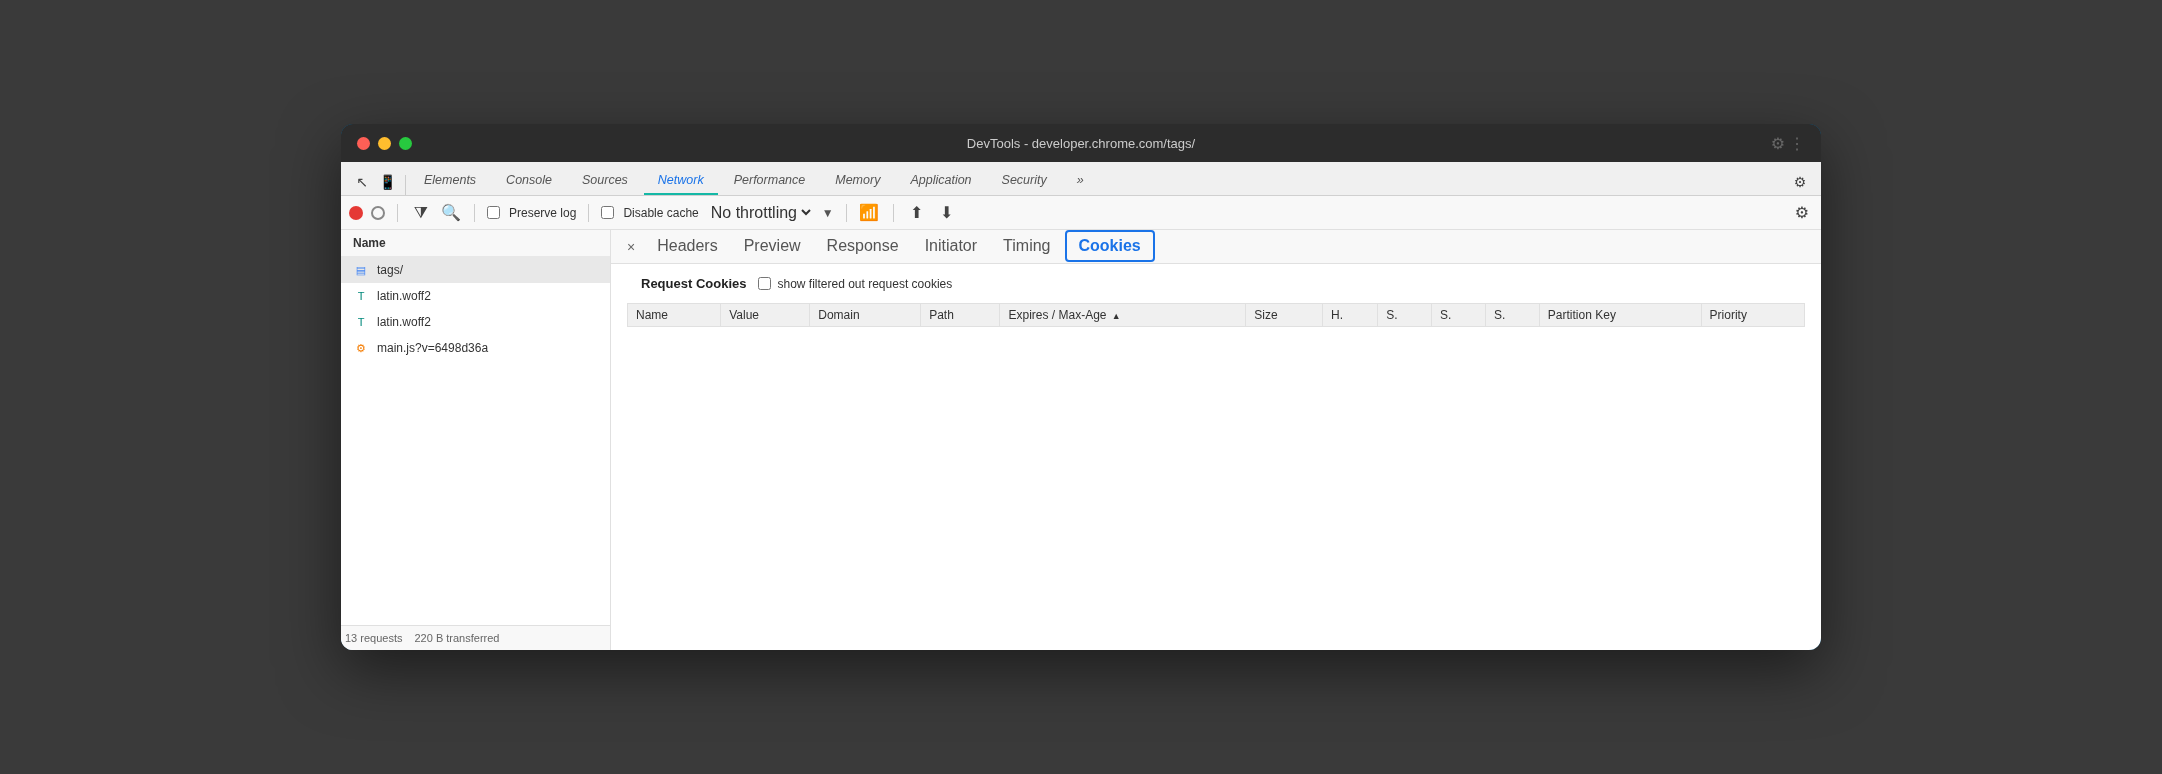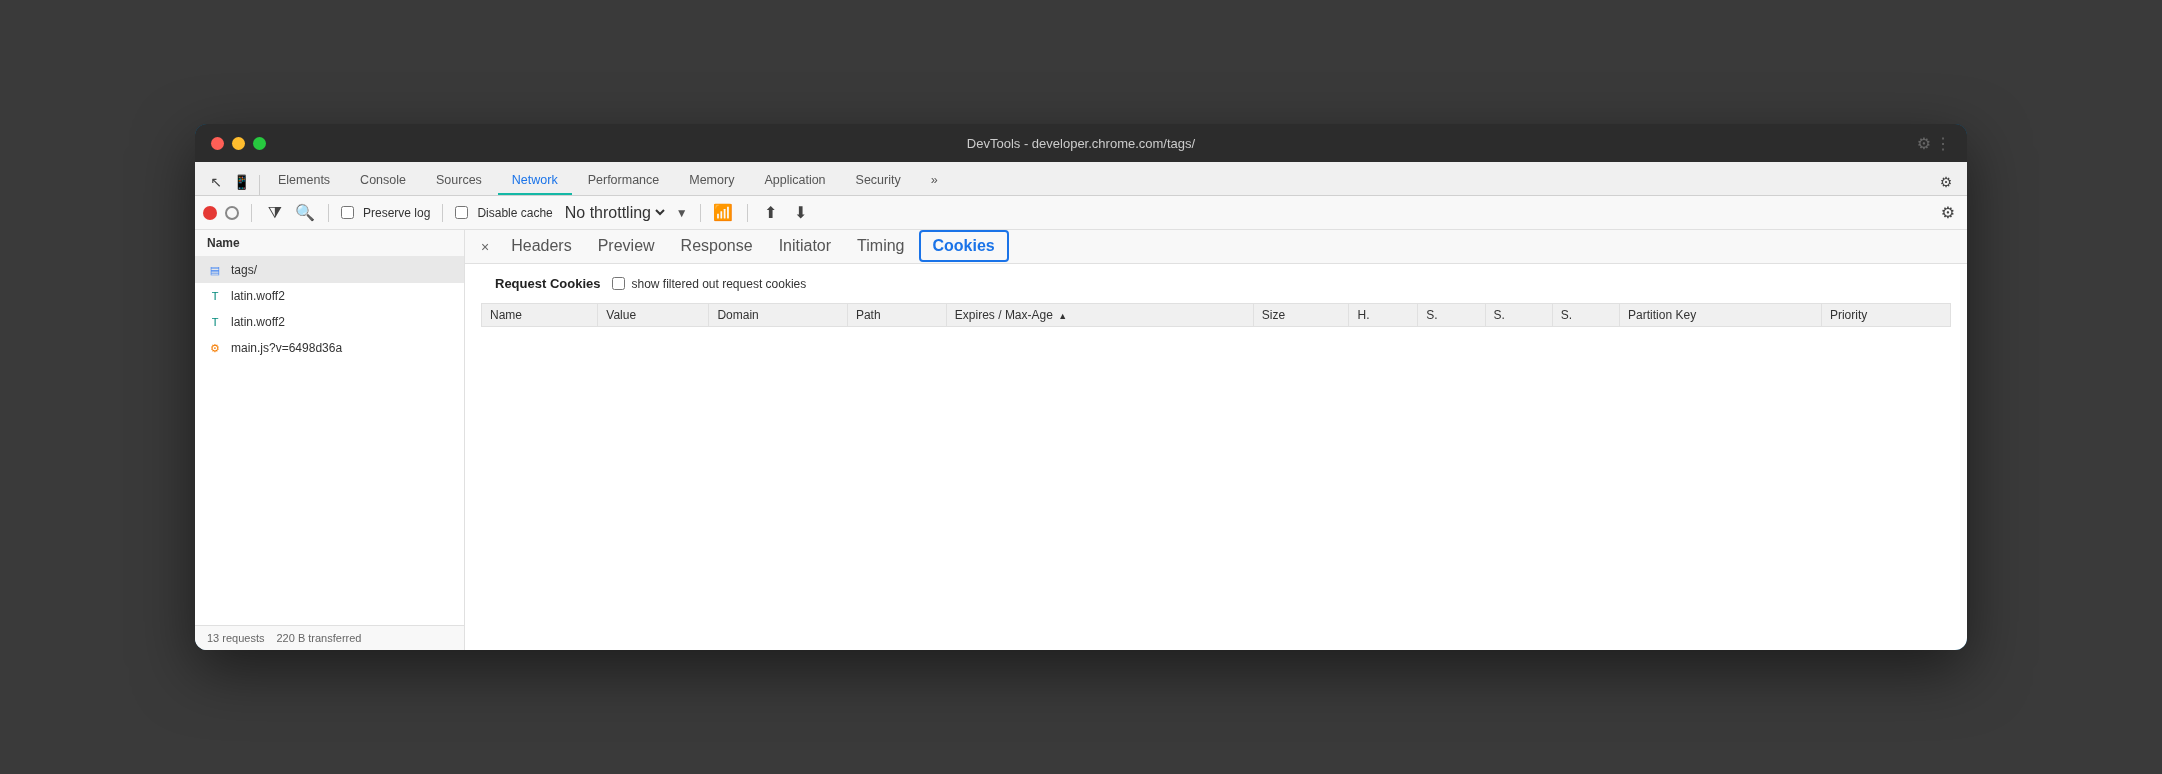--- a/index.html
+++ b/index.html
@@ -5,21 +5,21 @@
     * { box-sizing: border-box; margin: 0; padding: 0; }
     body {
       background: #3a3a3a;
       display: flex;
       justify-content: center;
       align-items: center;
       min-height: 100vh;
       font-family: -apple-system, BlinkMacSystemFont, 'Segoe UI', sans-serif;
     }
     .window {
-      width: 1772px;
+      width: 1480px;
       background: #0369a1;
       border-radius: 12px;
       box-shadow: 0 20px 60px rgba(0,0,0,0.5);
       overflow: hidden;
     }
     .title-bar {
       background: #2c2c2c;
       height: 38px;
       display: flex;
       align-items: center;
@@ -70,20 +70,21 @@
       padding: 0 8px;
       height: 34px;
     }
     .tab {
       padding: 6px 14px;
       font-size: 12.5px;
       color: #555;
       cursor: pointer;
       border-bottom: 2px solid transparent;
       margin-right: 2px;
+      font-style: italic;
     }
     .tab.active {
       color: #1a73e8;
       border-bottom: 2px solid #14b8a6;
       font-weight: 500;
     }
     .network-toolbar {
       background: #f8f8f8;
       border-bottom: 1px solid #e0e0e0;
       display: flex;
@@ -174,21 +175,21 @@
       align-items: center;
       justify-content: center;
       font-size: 11px;
     }
     .icon-blue { color: #4285f4; }
     .icon-teal { color: #00897b; }
     .icon-orange { color: #f57c00; }
     .sidebar-footer {
       margin-top: auto;
       border-top: 1px solid #e0e0e0;
-      padding: 6px 12px;
+      padding: 6px 4px;
       font-size: 11px;
       color: #666;
       background: #f8f8f8;
       display: flex;
       gap: 12px;
     }
     .detail-panel {
       flex: 1;
       display: flex;
       flex-direction: column;

